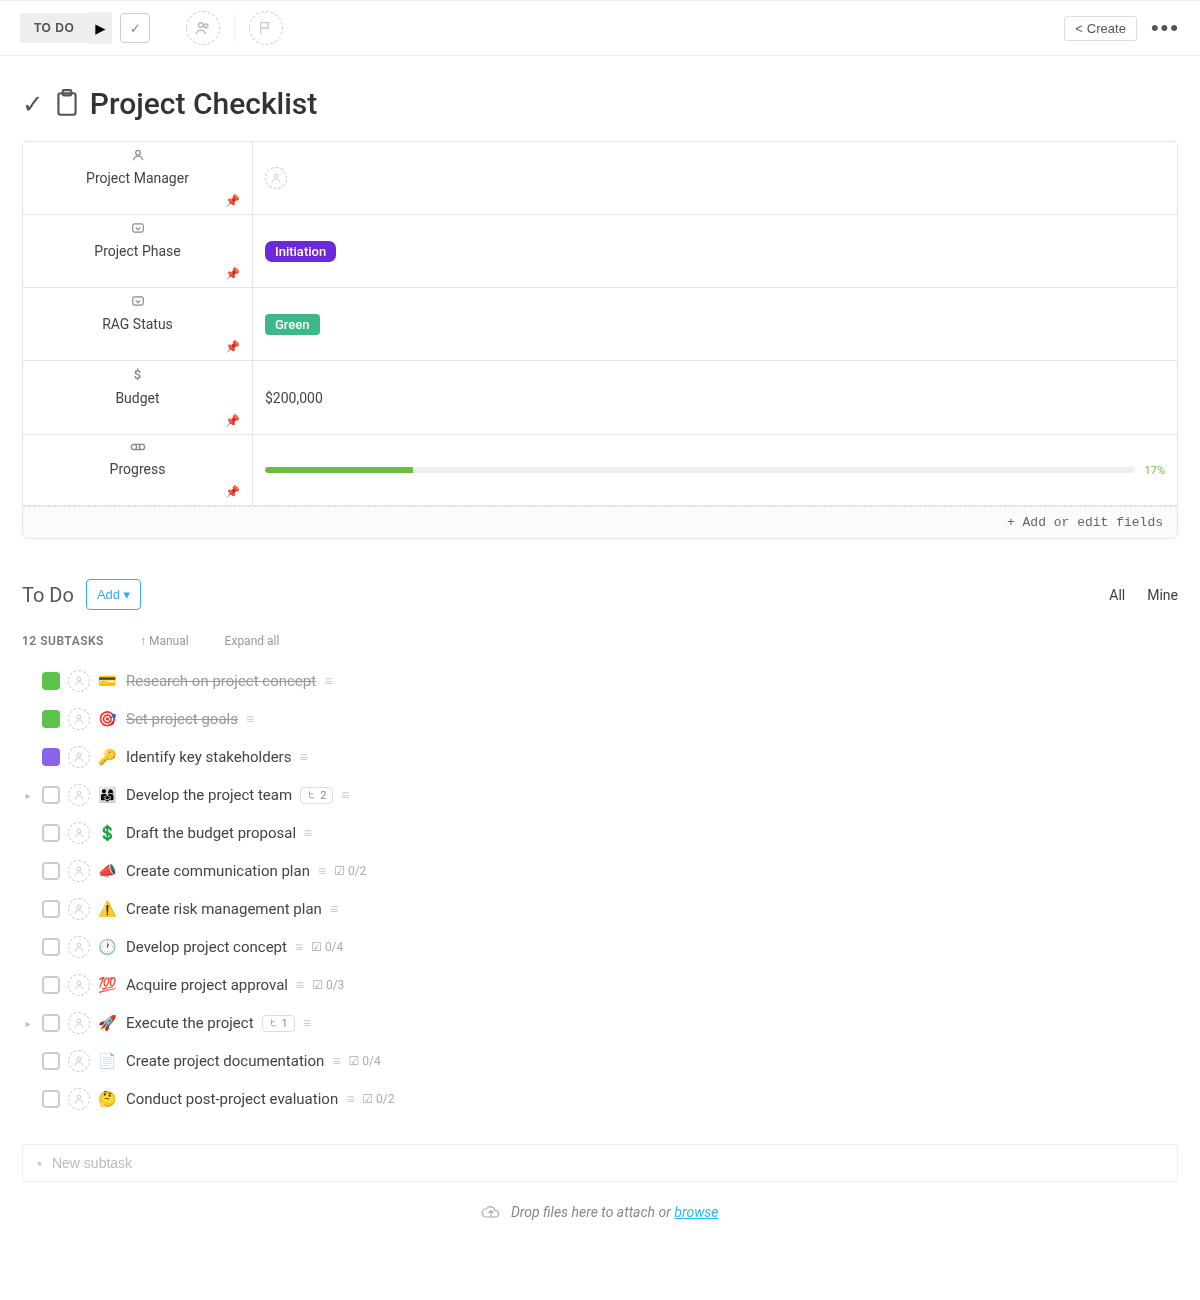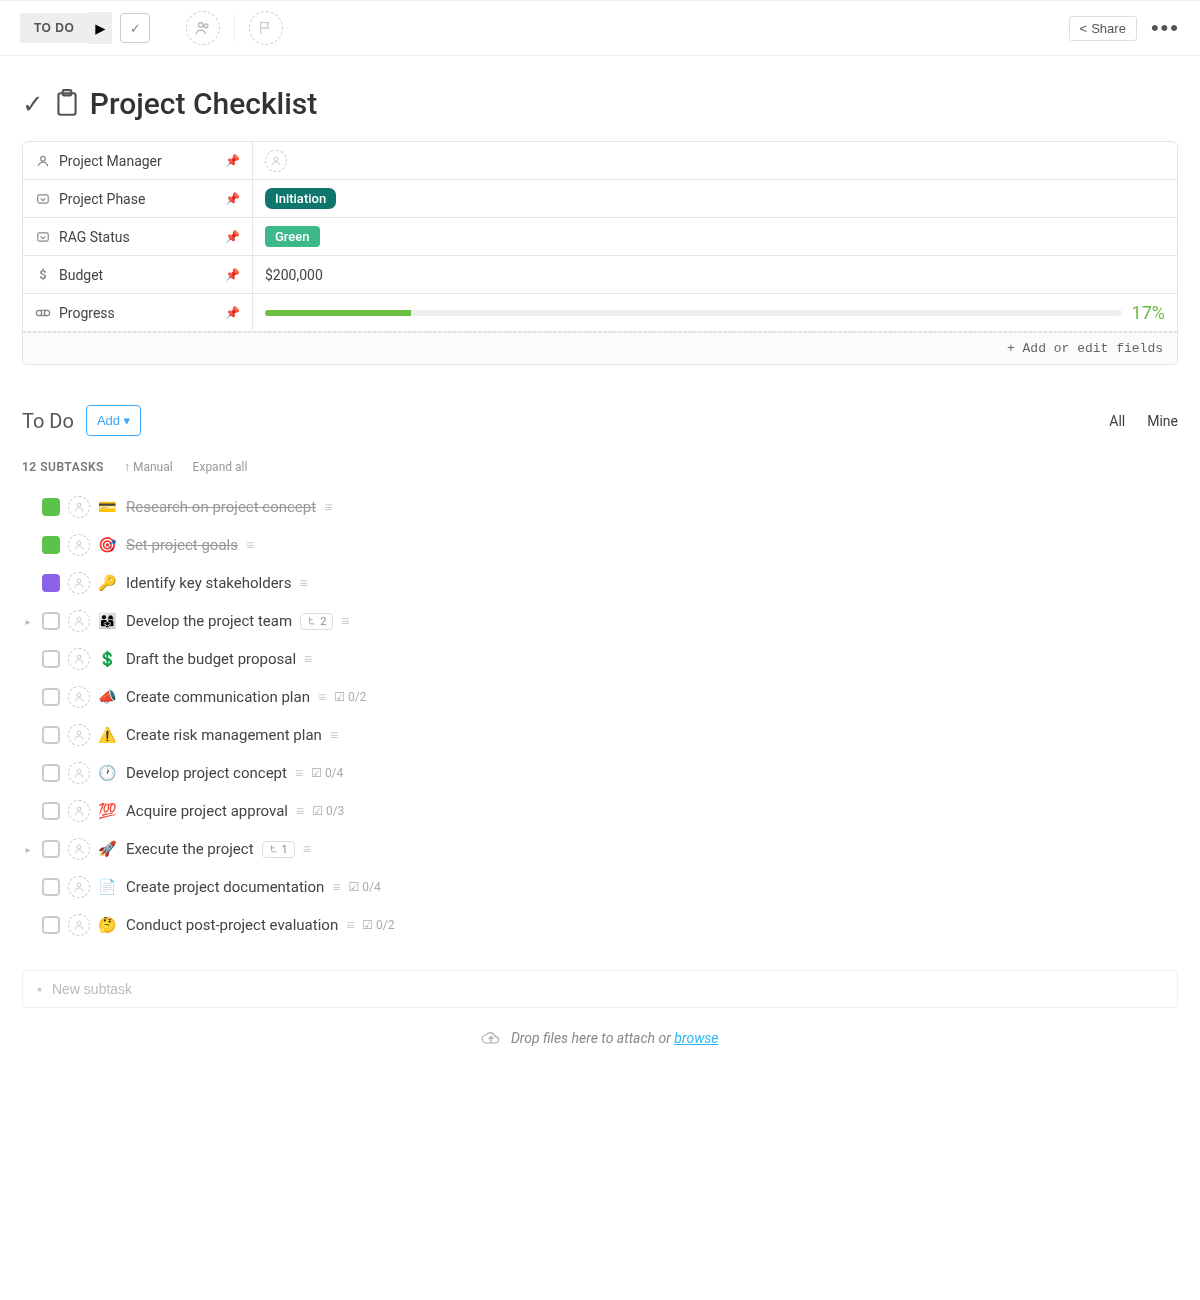--- a/index.html
+++ b/index.html
@@ -13,37 +13,37 @@
   .toolbar-sep { width:1px; height:26px; background:#eee; margin:0 6px;}
   .toolbar-right { display:flex; align-items:center; gap:14px;}
   .share-btn { border:1px solid #ddd; background:#fff; padding:4px 10px; font-size:13px; color:#555; cursor:pointer; display:flex;align-items:center;gap:4px; border-radius:3px;}
   .more-btn { background:none;border:none;cursor:pointer;color:#555;font-size:22px; letter-spacing:2px;}
   .title-row { display:flex; align-items:center; gap:10px; padding: 30px 22px 20px; }
   .title-row svg { flex-shrink:0; }
   .page-title { font-size: 30px; font-weight:500; color:#333; }
   .fields-table { margin: 0 22px; border:1px solid #e5e5e5; border-radius:6px; overflow:hidden; }
   .field-row { display:flex; border-bottom:1px solid #e5e5e5; min-height:38px; }
   .field-row:last-of-type { border-bottom:none;}
-  .field-label { width:230px; display:flex; align-items:center; gap:8px; padding:6px 12px; font-size:14px; color:#444; border-right:1px solid #e5e5e5; position:relative;}
+  .field-label { width:230px; display:flex; align-items:center; gap:8px; padding:6px 12px; font-size:14px; color:#444; border-right:1px solid #e5e5e5; position:relative;flex-direction:column;}
   .field-label .pin { margin-left:auto; color:#2bbbf0; font-size:12px;}
   .field-value { flex:1; display:flex; align-items:center; padding:6px 12px; font-size:14px; color:#444;}
   .badge { padding:3px 10px; border-radius:4px; color:#fff; font-size:13px; font-weight:500;}
-  .badge-orange { background:#0f766e;border-radius:7px; }
+  .badge-orange { background:#6d28d9;border-radius:7px; }
   .badge-green { background:#3db88b; }
   .progress-bar { flex:1; height:6px; background:#eee; border-radius:3px; position:relative; overflow:hidden;}
   .progress-fill { height:100%; background:#6abf40; }
-  .progress-text { margin-left:10px; font-size:18px; color:#6abf40;}
+  .progress-text { margin-left:10px; font-size:11px; color:#6abf40;}
   .add-fields-row { text-align:right; padding:8px 14px; background:#fbfbfb; font-size:13px; color:#666; border-top:1px dashed #ddd; cursor:pointer;font-family:Liberation Mono, monospace;}
   .section { padding: 40px 22px 0; }
   .section-head { display:flex; align-items:center; justify-content:space-between; margin-bottom: 24px;}
   .section-head-left { display:flex; align-items:center; gap:12px;}
   .section-title { font-size:20px; color:#555;}
   .add-btn { border:1px solid #3aa7ff; color:#3aa7ff; background:#fff; padding:7px 10px; font-size:13px; border-radius:4px; cursor:pointer;}
   .filter { font-size:14px; color:#404040; cursor:pointer; margin-left:18px;}
-  .subtasks-header { display:flex; align-items:center; gap:20px; font-size:12px; color:#999; padding:0 22px 14px; }
+  .subtasks-header { display:flex; align-items:center; gap:36px; font-size:12px; color:#999; padding:0 22px 14px; }
   .subtasks-header .label { font-weight:600; color:#777; letter-spacing:.5px;}
   .task-list { padding: 0 22px 20px; }
   .task-row { display:flex; align-items:center; gap:8px; padding:8px 0; font-size:15px; color:#444;}
   .expand-caret { width:12px; color:#bbb; font-size:10px; cursor:pointer; text-align:center;}
   .chk { width:18px; height:18px; border:2px solid #ccc; border-radius:4px; cursor:pointer; flex-shrink:0;}
   .chk.green { background:#5cc24a; border-color:#5cc24a;}
   .chk.purple { background:#8d62ea; border-color:#8d62ea;}
   .chk.empty {}
   .assignee { width:22px; height:22px; border:1px dashed #ccc; border-radius:50%; display:flex;align-items:center;justify-content:center; color:#bbb; font-size:11px; cursor:pointer; flex-shrink:0;}
   .assignee svg { width:12px;height:12px; }
@@ -79,21 +79,21 @@
     <div class="toolbar-sep"></div>
     <div class="ghost-circle">
       <svg width="16" height="16" viewBox="0 0 24 24" fill="none" stroke="#ccc" stroke-width="2">
           <path d="M4 21V4h12l-2 4 2 4H4"></path>
         </svg>
     </div>
   </div>
   <div class="toolbar-right">
     <button class="share-btn">
       <span>&lt;</span>
-      <span>Share</span>
+      <span>Create</span>
     </button>
     <button class="more-btn">•••</button>
   </div>
 </div>
 
 <div class="title-row">
   <span style="font-size:26px;color:#555;">✓</span>
   <svg width="26" height="30" viewBox="0 0 24 28" fill="none" stroke="#555" stroke-width="2">
       <rect x="4" y="4" width="16" height="20" rx="2"></rect>
       <rect x="8" y="1" width="8" height="5" rx="1"></rect>

